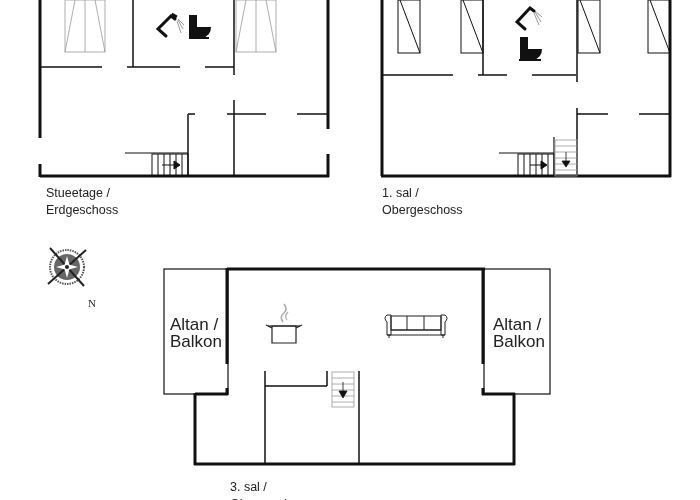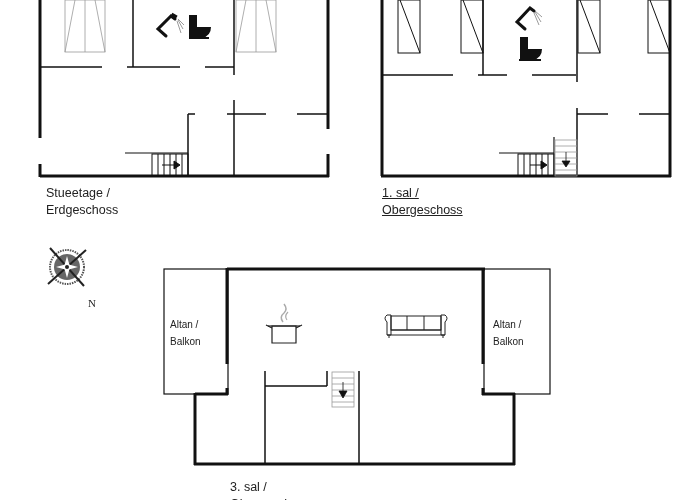--- a/index.html
+++ b/index.html
@@ -1,20 +1,20 @@
 <!DOCTYPE html>
 <html><head>
   <meta charset="utf-8">
   <style>
     html, body { margin:0; padding:0; }
     body { width:700px; height:500px; overflow:hidden; background:#ffffff; position:relative;
            font-family:"Liberation Sans", sans-serif; color:#1a1a1a; }
     svg.plan { position:absolute; left:0; top:0; }
     .label { position:absolute; font-size:12.5px; line-height:17px; color:#222; white-space:nowrap; }
-    .room-label { position:absolute; font-size:10px; line-height:17px; color:#222; text-align:left; }
+    .room-label { position:absolute; font-size:17px; line-height:17px; color:#222; text-align:left; }
     .north { position:absolute; font-family:"Liberation Serif", serif; font-size:11px; color:#222; }
   </style>
 </head>
 <body>
 
 <svg class="plan" width="700" height="500" viewBox="0 0 700 500">
 
   <g stroke="#111" fill="none">
 
     <line x1="40" y1="0" x2="40" y2="138" stroke-width="3"></line>
@@ -192,21 +192,21 @@
     <polygon points="67,256 70,267 67,278 64,267" fill="#fff"></polygon>
     <polygon points="56,267 67,264 78,267 67,270" fill="#fff"></polygon>
     <circle cx="67" cy="267" r="2" fill="#222"></circle>
   </g>
 </svg>
 
 <div class="label" style="left:38px; top:185px;margin-left:8px;">
   <div>Stueetage /</div>
   <div>Erdgeschoss</div>
 </div>
-<div class="label" style="left:382px; top:185px;text-decoration:underline;">
+<div class="label" style="left:382px; top:185px;">
   <div>1. sal /</div>
   <div>Obergeschoss</div>
 </div>
 <div class="label" style="left:230px; top:479px;">
   <div>3. sal /</div>
   <div>Obergeschoss</div>
 </div>
 
 <div class="room-label" style="left:170px; top:316px;">
   <div>Altan /</div>

